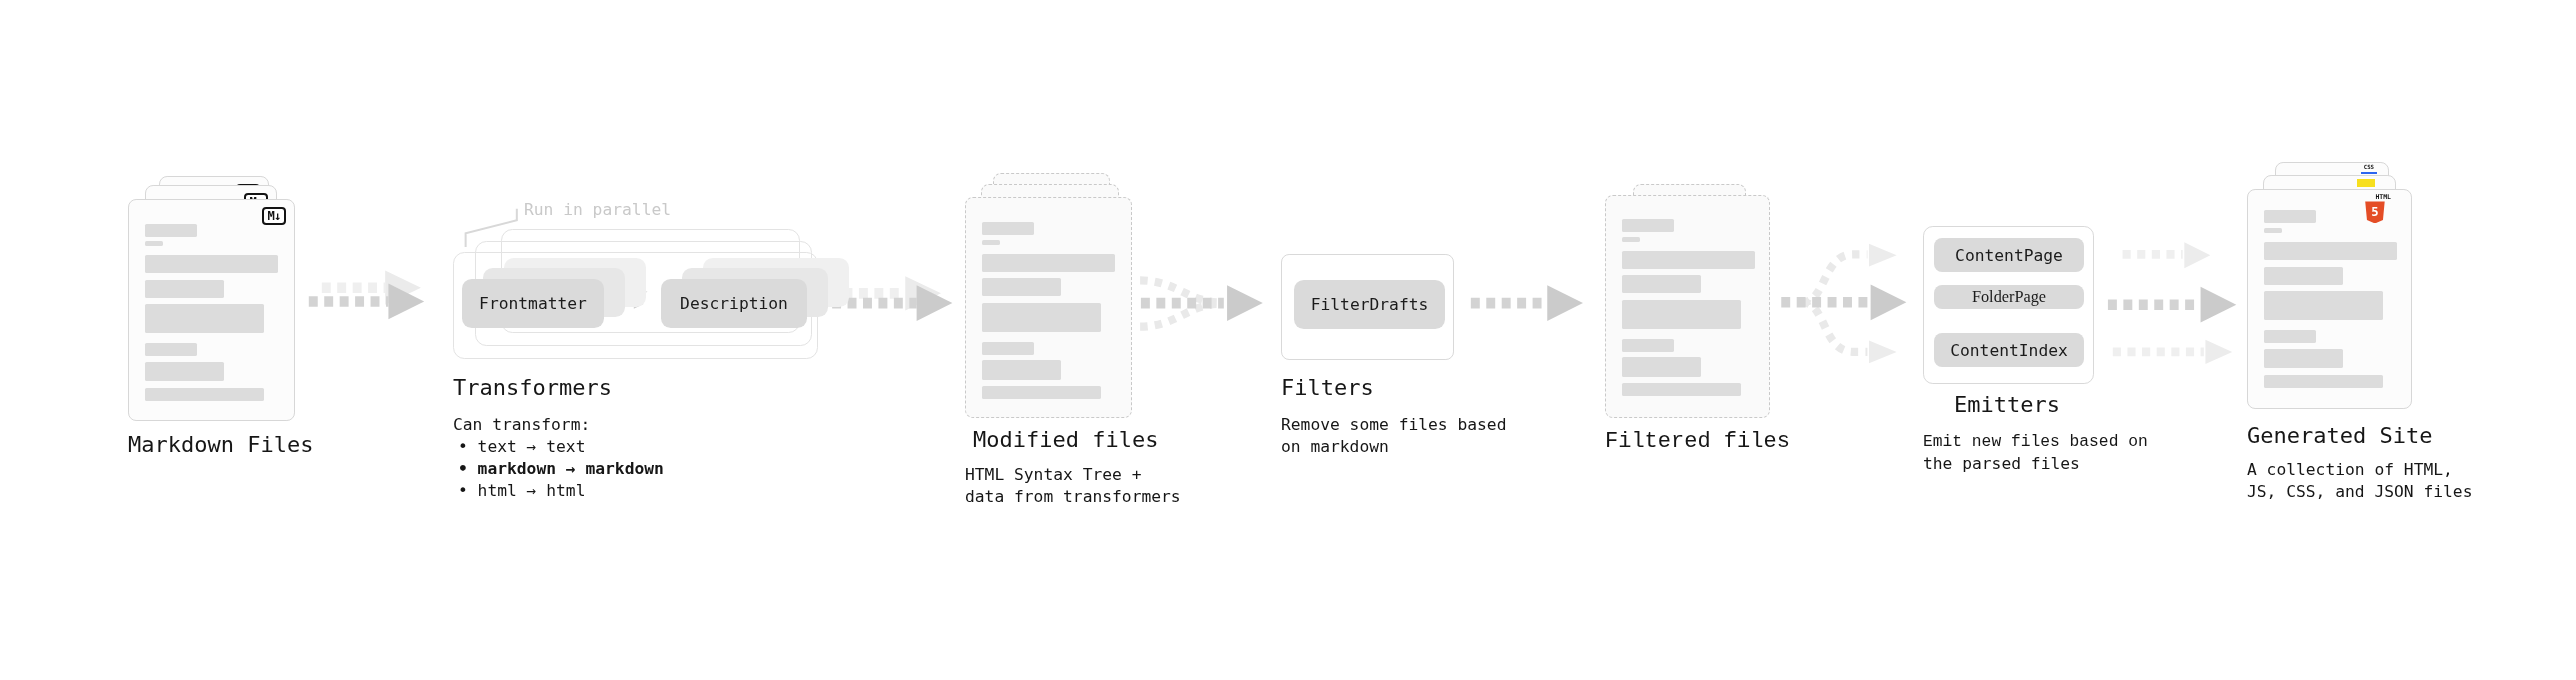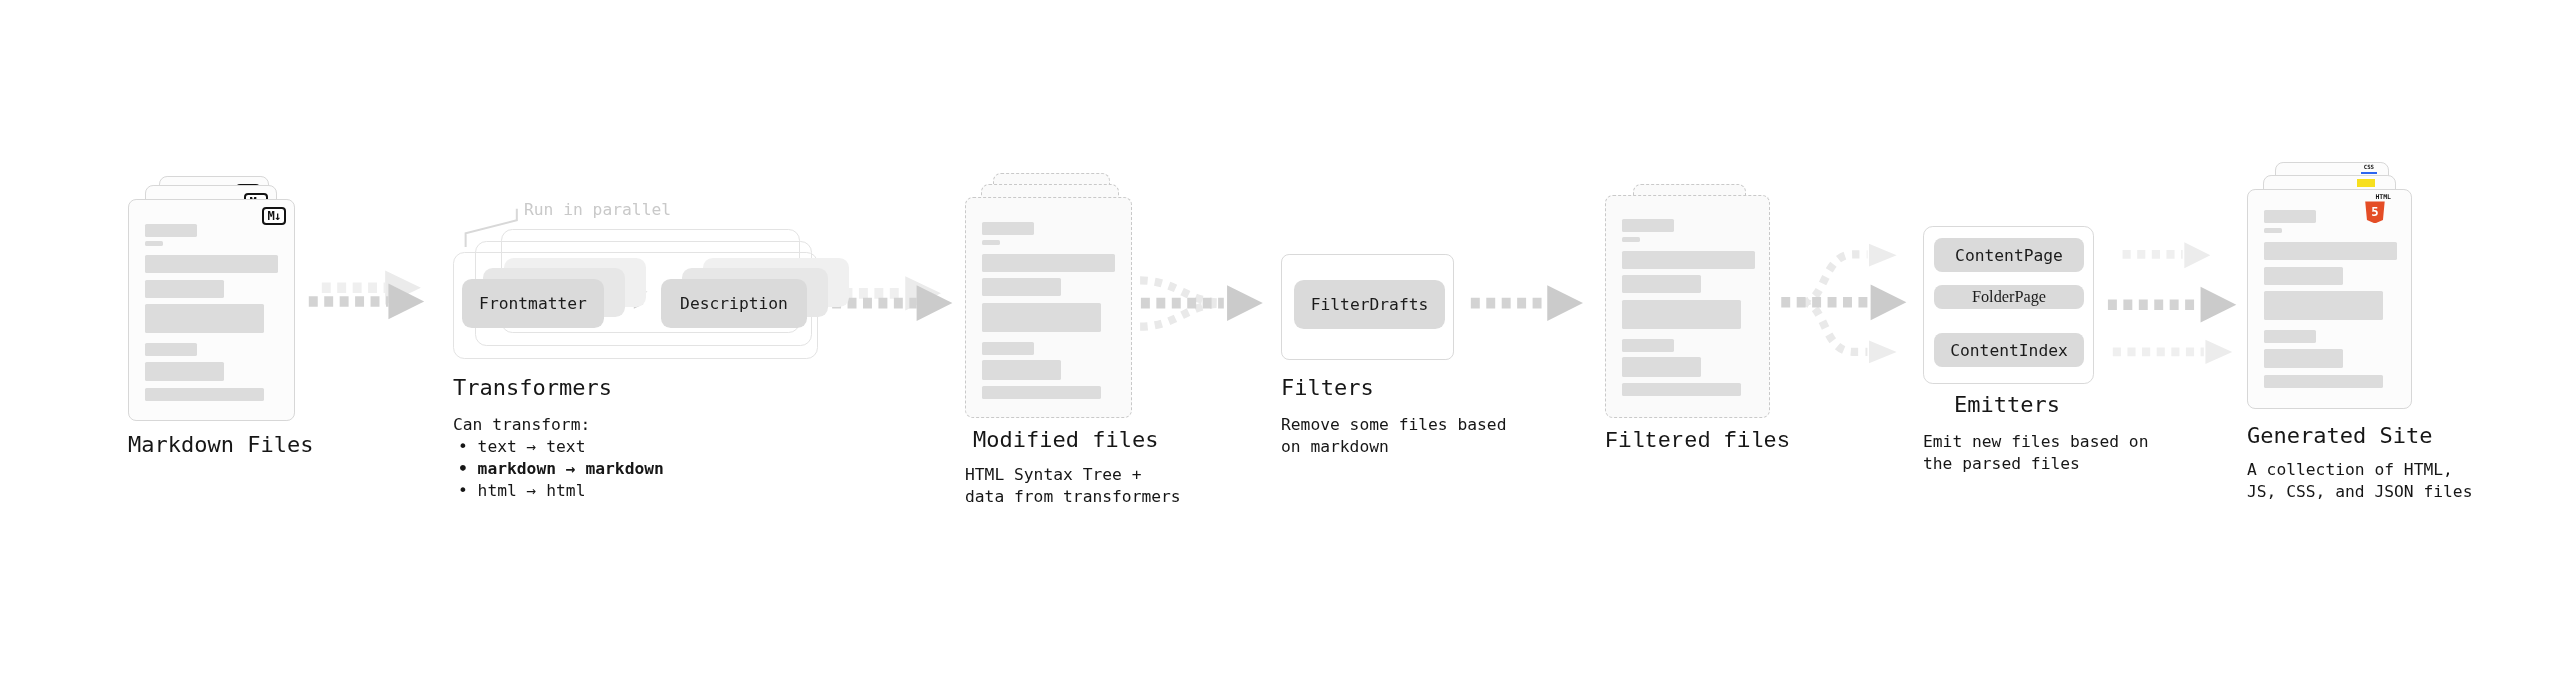--- a/index.html
+++ b/index.html
@@ -210,21 +210,21 @@
       </div>
     </div>
   </div>
   <div class="stage-label" style="left:1605px; top:429px; z-index:2;font-family:Liberation Mono, monospace;">Filtered files</div>
 
   <div class="obox strong" style="left:1923px; top:226px; width:171px; height:158px; border-radius:9.8px; z-index:2;"></div>
   <div class="pill emit" style="left:1934px; top:238px; width:150px; height:34px; z-index:3;">ContentPage</div>
   <div class="pill emit" style="left:1934px; top:285px; width:150px; height:24px; z-index:3;font-family:Liberation Serif, serif;">FolderPage</div>
   <div class="pill emit" style="left:1934px; top:333px; width:150px; height:34px; z-index:3;">ContentIndex</div>
   <div class="stage-label" style="left:1954px; top:392px; z-index:2;">Emitters</div>
-  <div class="stage-caption" style="left:1923px; top:431px; z-index:2;">Emit new files based on</div>
+  <div class="stage-caption" style="left:1923px; top:431px; z-index:2;font-family:Liberation Mono, monospace;">Emit new files based on</div>
   <div class="stage-caption" style="left:1923px; top:453px; z-index:2;">the parsed files</div>
 
   <div class="abs" style="left:2247px; top:162px; width:165px; height:248px; z-index:2;">
     <div class="card" style="left:28.4px; right:23px; top:0; height:220px;">
       <div class="css-icon">
         <div class="css-word">CSS</div>
         <div class="css-bar" id="css-bar" style="background: rgb(44, 101, 240);"></div>
       </div>
     </div>
     <div class="card" style="left:16.3px; right:16.3px; top:13px; height:220px;">

